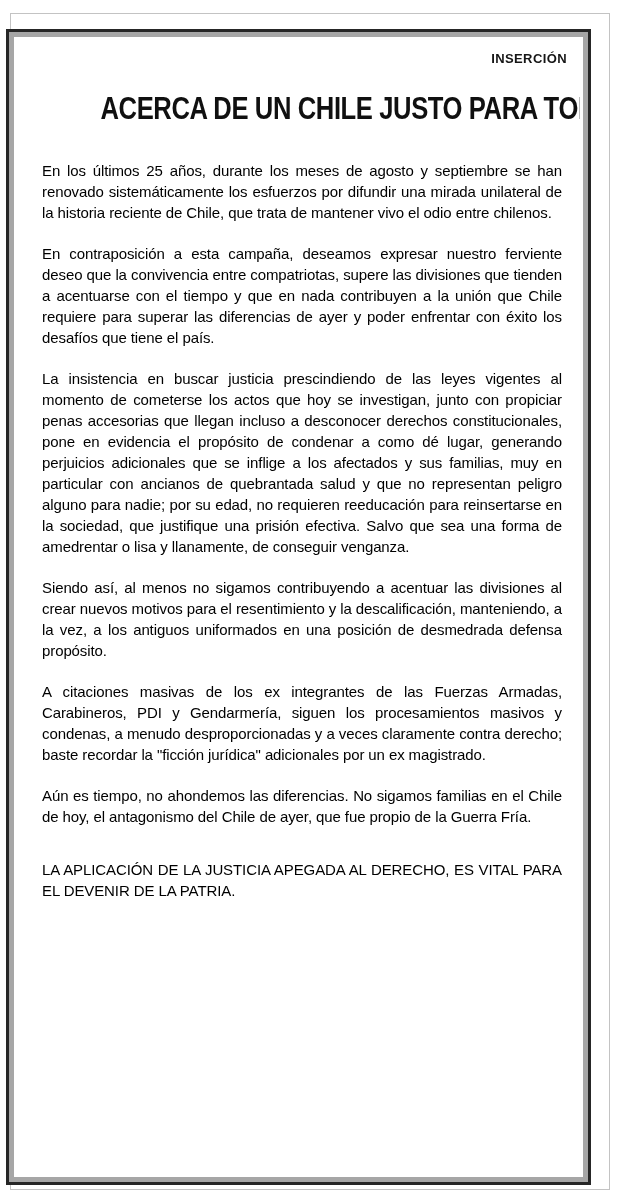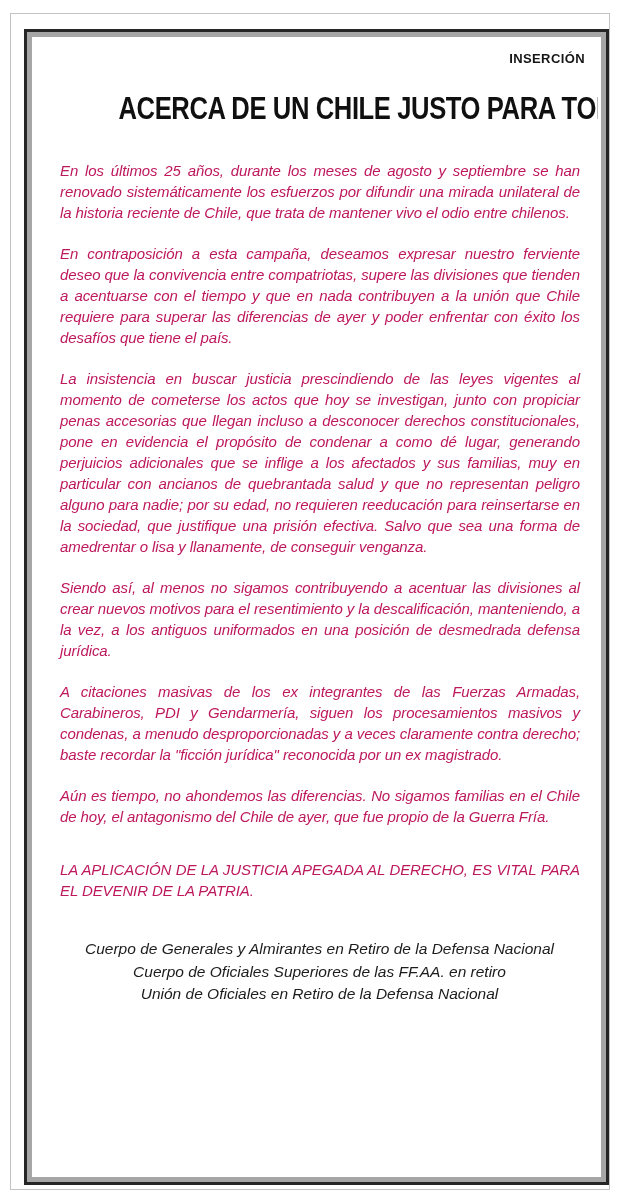--- a/index.html
+++ b/index.html
@@ -25,21 +25,21 @@
     width: 600px;
     height: 1177px;
     border: 1px solid #c3c3c3;
     box-sizing: border-box;
     pointer-events: none;
   }
 
   
   .ad-frame {
     position: absolute;
-    left: 24px;
+    left: 6px;
     top: 29px;
     width: 585px;
     height: 1156px;
     box-sizing: border-box;
     border: 3px solid #262626;
     background: #ffffff;
     overflow: hidden;
   }
   .ad-band {
     position: absolute;
@@ -82,22 +82,21 @@
   .body-text {
     margin-top: 33px;
     padding: 0 7px 0 8px;
   }
   .body-text p {
     margin: 0 0 20px 0;
     font-size: 15px;
     line-height: 21px;
     letter-spacing: -0.1px;
     text-align: justify;
-    color: #be185d;
-    font-style: italic;
+    color: #000000;
   }
   .body-text p.closing {
     margin-bottom: 0;
     margin-top: 32px;
   }
 
   .signatures {
     margin-top: 37px;
     text-align: center;
     font-style: italic;
@@ -118,26 +117,21 @@
     <div class="insertion-tag">INSERCIÓN</div>
 
     <div class="headline-wrap">
       <span class="headline">ACERCA DE UN CHILE JUSTO PARA TODOS</span>
     </div>
 
     <div class="body-text">
       <p>En los últimos  25 años, durante los meses de agosto y septiembre se han renovado sistemáticamente los esfuerzos por difundir una mirada unilateral de la historia reciente de Chile, que trata de mantener vivo el odio entre chilenos.</p>
       <p>En contraposición a esta campaña, deseamos expresar nuestro ferviente deseo que  la convivencia entre compatriotas, supere las divisiones que tienden a acentuarse con el tiempo y que en nada contribuyen  a la unión que Chile requiere para superar las diferencias de ayer y poder enfrentar con éxito los desafíos que tiene el país.</p>
       <p>La insistencia en buscar justicia prescindiendo de las leyes vigentes al momento de cometerse los actos que hoy se investigan, junto con propiciar penas accesorias que llegan incluso a desconocer derechos constitucionales, pone en evidencia el propósito de condenar a como dé lugar, generando perjuicios adicionales que se inflige a los afectados y sus familias, muy en particular con ancianos de quebrantada salud y que no representan peligro alguno para nadie; por su edad, no requieren reeducación para reinsertarse en la sociedad, que justifique una prisión efectiva. Salvo que sea una forma de amedrentar o lisa y llanamente, de conseguir venganza.</p>
-      <p>Siendo así,  al menos no sigamos contribuyendo a acentuar las divisiones al crear nuevos motivos para el resentimiento y la descalificación, manteniendo, a la vez, a los antiguos uniformados en una posición de desmedrada defensa jurídica.</p>
-      <p>A citaciones masivas de los ex integrantes de las Fuerzas Armadas, Carabineros, PDI y Gendarmería, siguen los procesamientos masivos y condenas, a menudo desproporcionadas y a veces claramente contra derecho; baste recordar la "ficción jurídica" reconocida por un ex magistrado.</p>
+      <p>Siendo así,  al menos no sigamos contribuyendo a acentuar las divisiones al crear nuevos motivos para el resentimiento y la descalificación, manteniendo, a la vez, a los antiguos uniformados en una posición de desmedrada defensa propósito.</p>
+      <p>A citaciones masivas de los ex integrantes de las Fuerzas Armadas, Carabineros, PDI y Gendarmería, siguen los procesamientos masivos y condenas, a menudo desproporcionadas y a veces claramente contra derecho; baste recordar la "ficción jurídica" adicionales por un ex magistrado.</p>
       <p>Aún es tiempo, no ahondemos las diferencias. No sigamos familias en el Chile de hoy, el antagonismo del Chile de ayer, que fue propio de la Guerra Fría.</p>
       <p class="closing">LA APLICACIÓN DE LA JUSTICIA APEGADA AL DERECHO, ES VITAL PARA EL DEVENIR DE LA PATRIA.</p>
     </div>
 
-    <div class="signatures">
-      <div>Cuerpo de Generales y Almirantes en Retiro de la Defensa Nacional</div>
-      <div>Cuerpo de Oficiales Superiores de las FF.AA. en retiro</div>
-      <div>Unión de Oficiales en Retiro de la Defensa Nacional</div>
-    </div>
 
   </div>
 </div>
 
 </body></html>

